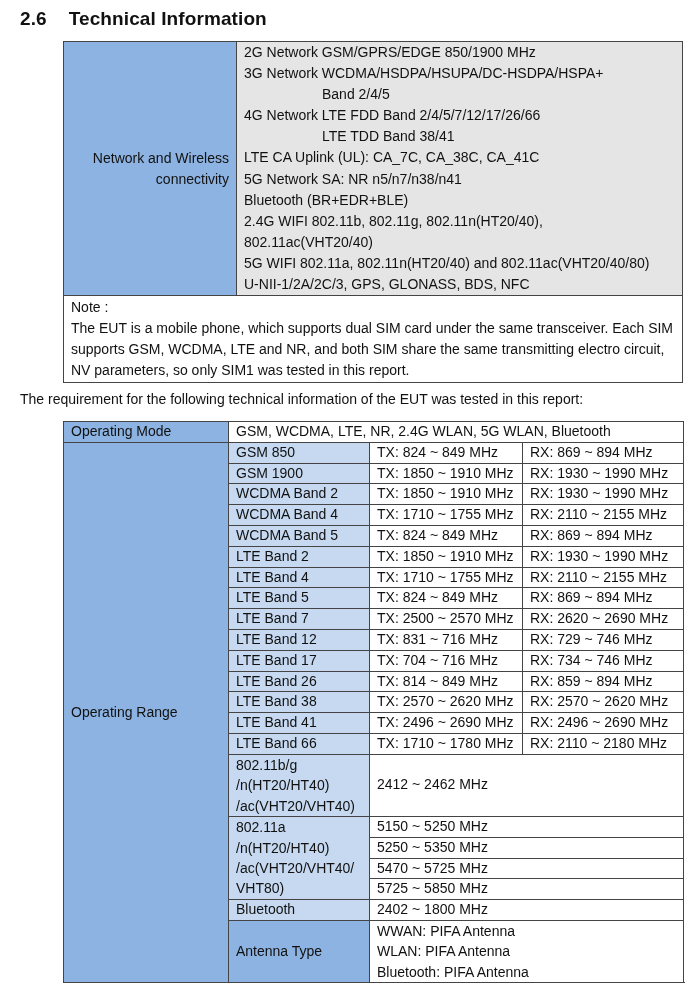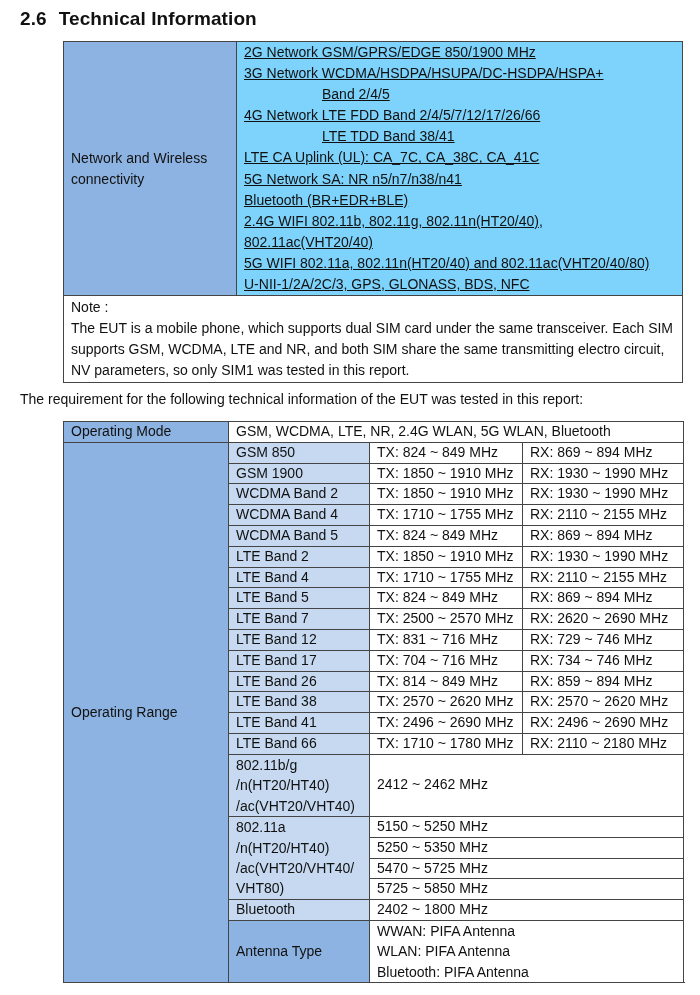--- a/index.html
+++ b/index.html
@@ -1,29 +1,29 @@
 <!DOCTYPE html>
 <html><head>
 <meta charset="utf-8">
 <style>
   html, body { margin: 0; padding: 0; background: #ffffff; }
   body { width: 700px; height: 995px; position: relative; overflow: hidden;
          font-family: "Liberation Sans", sans-serif; color: #111; font-size: 14px; }
   .heading { position: absolute; left: 20px; top: 8px; font-size: 19px; font-weight: bold;
              letter-spacing: 0.1px; }
-  .heading .num { margin-right: 12px; }
+  .heading .num { margin-right: 22px; }
 
   table { border-collapse: collapse; position: absolute; table-layout: fixed; }
   td { border: 1px solid #444; padding: 0 7px; vertical-align: middle; font-size: 14px;
        line-height: 20.8px; white-space: nowrap; }
 
   
   #t1 { left: 63px; top: 41px; width: 620px; }
   #t1 .lab { background: #8db3e2; width: 158px; }
-  #t1 .val { background: #7dd3fc; padding-left: 7px; text-decoration: underline; }
+  #t1 .val { background: #e5e5e5; padding-left: 7px; }
   #t1 .val div { line-height: 21.1px; }
   #t1 .val .ind { padding-left: 78px; }
   #t1 .note { padding: 1px 7px 1px 7px; white-space: normal; line-height: 21px; }
 
   .para { position: absolute; left: 20px; top: 391px; font-size: 14px; }
 
   
   #t2 { left: 63px; top: 421px; width: 620px; }
   #t2 td { height: 19.8px; line-height: 19.8px; }
   #t2 .lab { background: #8db3e2; }
@@ -35,21 +35,21 @@
 </head>
 <body>
 
 <div class="heading">
   <span class="num">2.6</span><span>Technical Information</span>
 </div>
 
 <table id="t1">
   <tbody>
       <tr>
-    <td class="lab" style="white-space:normal;line-height:21px;">Network and Wireless connectivity</td>
+    <td class="lab" style="white-space:normal;line-height:21px;text-align:right;">Network and Wireless connectivity</td>
     <td class="val">
       <div>2G Network GSM/GPRS/EDGE 850/1900 MHz</div>
       <div>3G Network WCDMA/HSDPA/HSUPA/DC-HSDPA/HSPA+</div>
       <div class="ind">Band 2/4/5</div>
       <div>4G Network LTE FDD Band 2/4/5/7/12/17/26/66</div>
       <div class="ind">LTE TDD Band 38/41</div>
       <div>LTE CA Uplink (UL): CA_7C, CA_38C, CA_41C</div>
       <div>5G Network SA: NR n5/n7/n38/n41</div>
       <div>Bluetooth (BR+EDR+BLE)</div>
       <div>2.4G WIFI 802.11b, 802.11g, 802.11n(HT20/40),</div>

